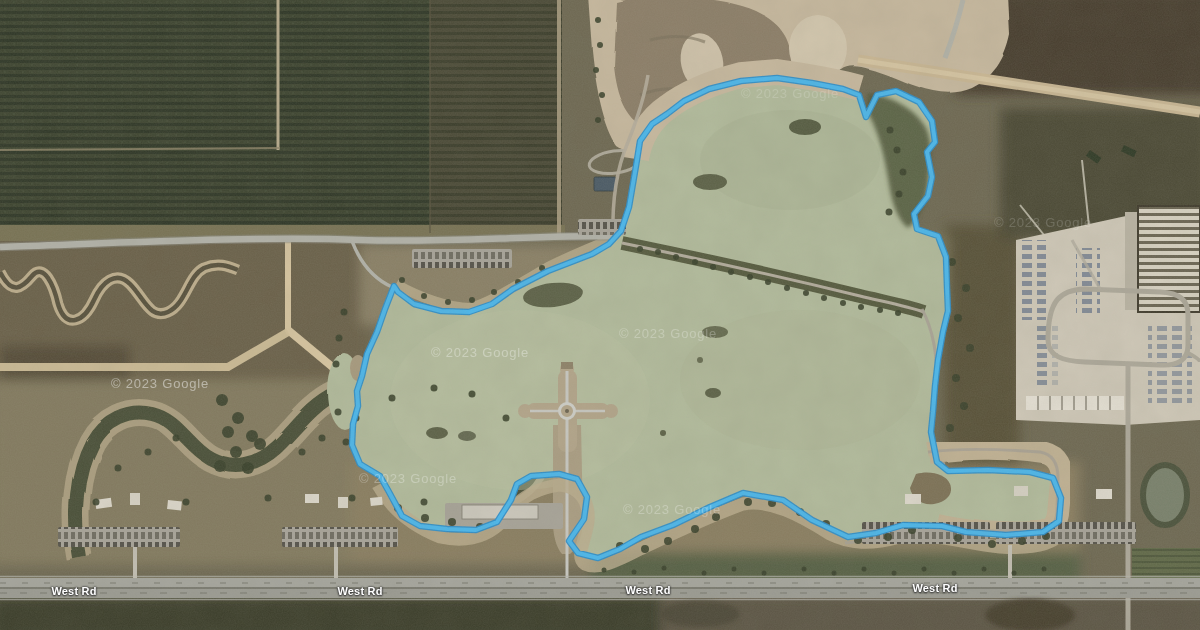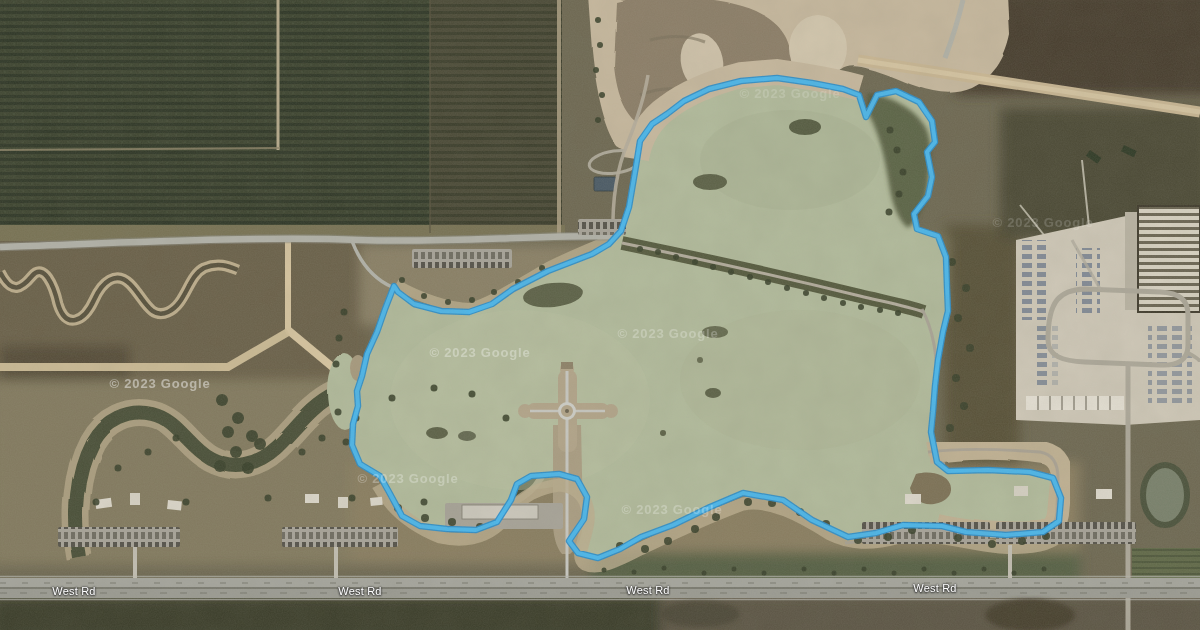--- a/index.html
+++ b/index.html
@@ -5,27 +5,27 @@
   html,body{margin:0;padding:0;background:#222;}
   .stage{
     position:relative;width:1200px;height:630px;overflow:hidden;
     background:#6e6852;font-family:"Liberation Sans",sans-serif;
     -webkit-font-smoothing:antialiased;
   }
   .stage svg{position:absolute;left:0;top:0;display:block;}
   .label-layer{position:absolute;left:0;top:0;width:100%;height:100%;pointer-events:none;}
   .road-label{
     position:absolute;transform:translate(-50%,-50%);
-    font-size:11px;font-weight:400;color:#ffffff;white-space:nowrap;
+    font-size:11px;font-weight:700;color:#ffffff;white-space:nowrap;
     text-shadow:0 0 2px rgba(55,55,55,.95),0 0 2px rgba(55,55,55,.95),0 1px 2px rgba(40,40,40,.85);
     letter-spacing:.2px;
   }
   .watermark{
     position:absolute;transform:translate(-50%,-50%);
-    font-size:13px;font-weight:700;color:#ffffff;white-space:nowrap;
+    font-size:13px;font-weight:400;color:#ffffff;white-space:nowrap;
     letter-spacing:.8px;
   }
 </style>
 </head>
 <body>
 
 <div class="stage">
 <svg width="1200" height="630" viewBox="0 0 1200 630">
   <defs>
     <filter id="wobble" x="-6%" y="-6%" width="112%" height="112%">

